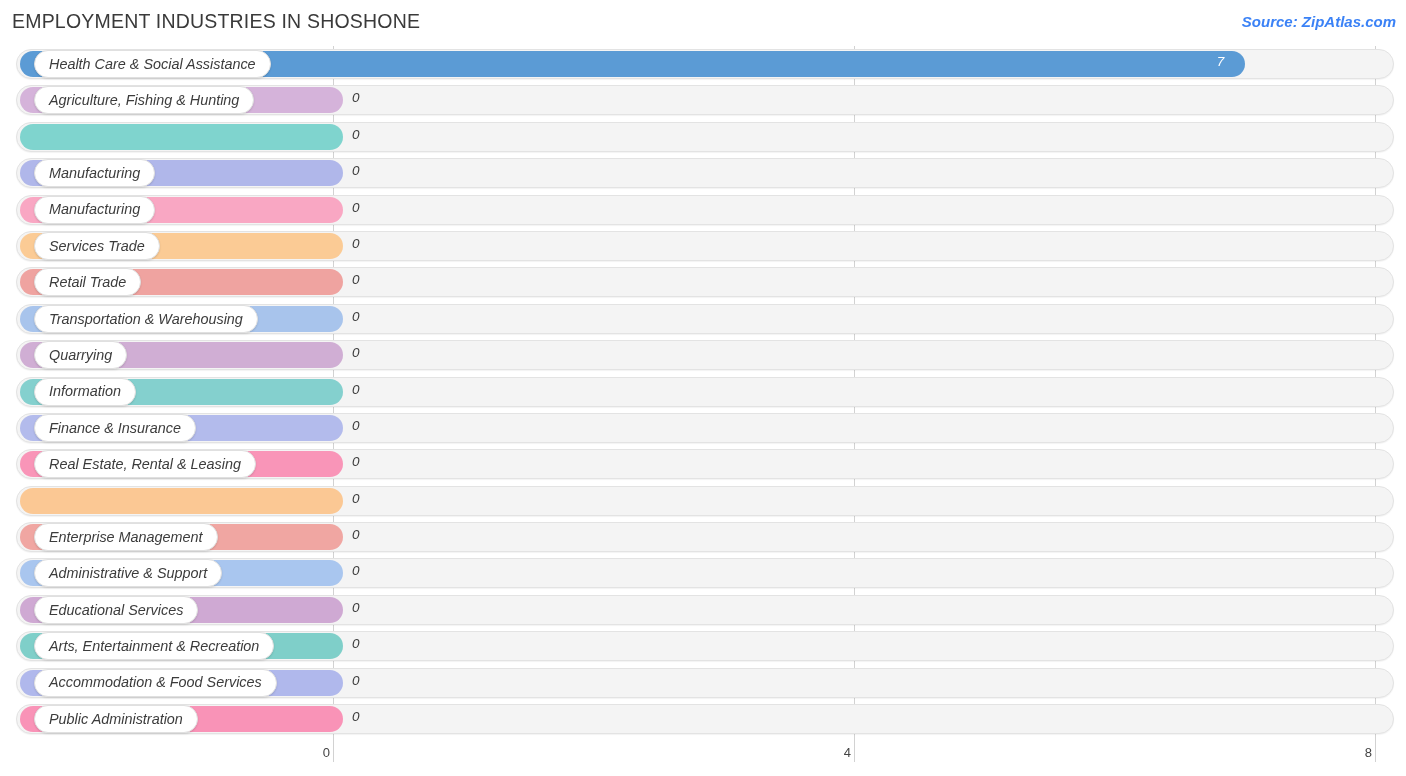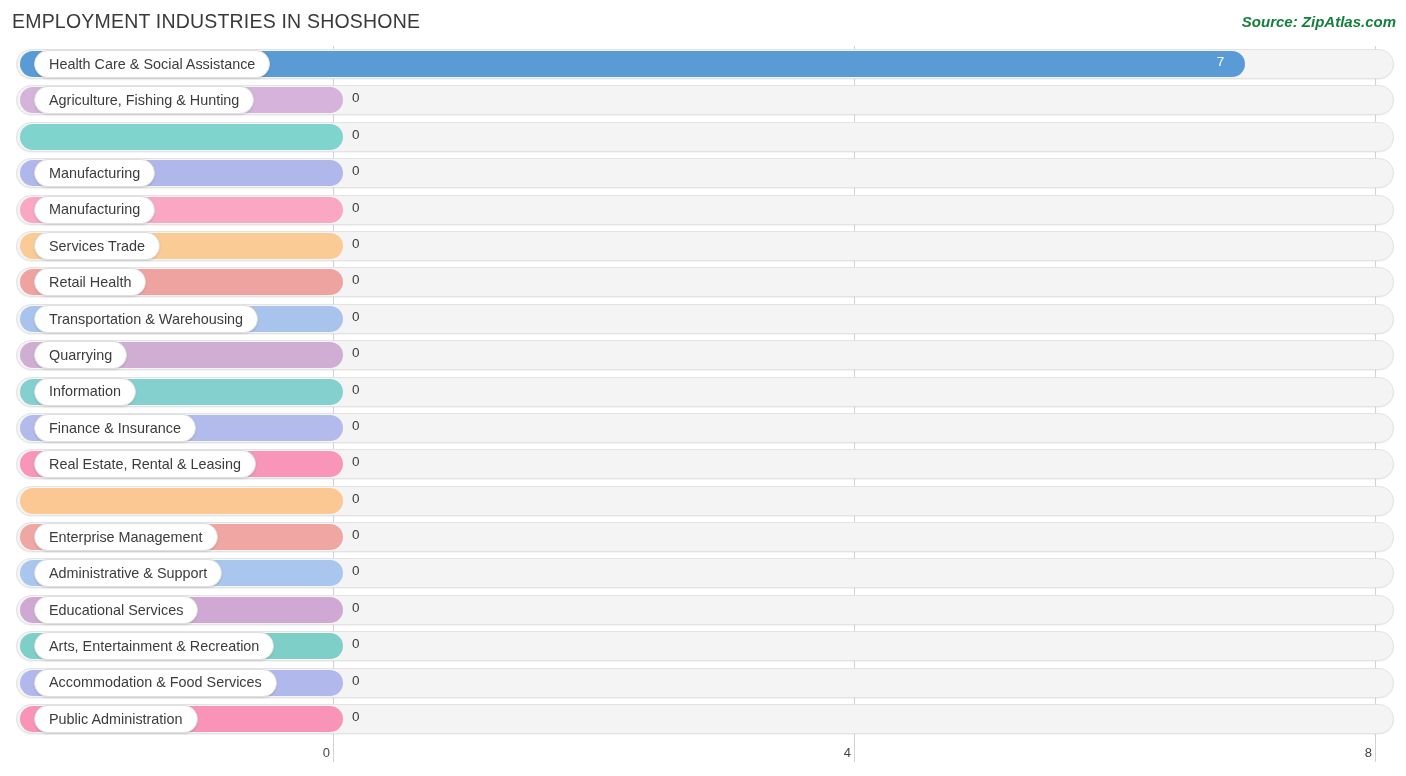--- a/index.html
+++ b/index.html
@@ -33,21 +33,21 @@
     font-weight: 400;
     white-space: nowrap;
   }
   .source {
     position: absolute;
     right: 10px;
     top: 13px;
     font-size: 15px;
     font-style: italic;
     font-weight: bold;
-    color: #15803d;
+    color: #3b82f6;
     white-space: nowrap;
   }
 
   
   .plot {
     position: absolute;
     left: 0;
     top: 46px;
     width: 1406px;
     height: 694px;
@@ -64,20 +64,21 @@
     top: 0;
     width: 1px;
     height: 694px;
     background: #d2d2d2;
   }
 
   .rows {
     position: absolute;
     left: 0; top: 0;
     width: 1406px;
+    font-style: italic;
   }
   .row {
     position: relative;
     height: 36.4px;
   }
   
   .track {
     position: absolute;
     left: 16px;
     top: 3px;
@@ -215,21 +216,21 @@
         <div class="bar" style="width: 323px; background: rgb(251, 203, 149);"></div>
         <div class="label-pill">
           <span class="label-text">Services Trade</span>
         </div>
         <div class="value outside" style="left: 352px;">0</div>
       </div>
       <div class="row">
         <div class="track"></div>
         <div class="bar" style="width: 323px; background: rgb(239, 163, 160);"></div>
         <div class="label-pill">
-          <span class="label-text">Retail Health</span>
+          <span class="label-text">Retail Trade</span>
         </div>
         <div class="value outside" style="left: 352px;">0</div>
       </div>
       <div class="row">
         <div class="track"></div>
         <div class="bar" style="width: 323px; background: rgb(168, 196, 236);"></div>
         <div class="label-pill">
           <span class="label-text">Transportation &amp; Warehousing</span>
         </div>
         <div class="value outside" style="left: 352px;">0</div>

